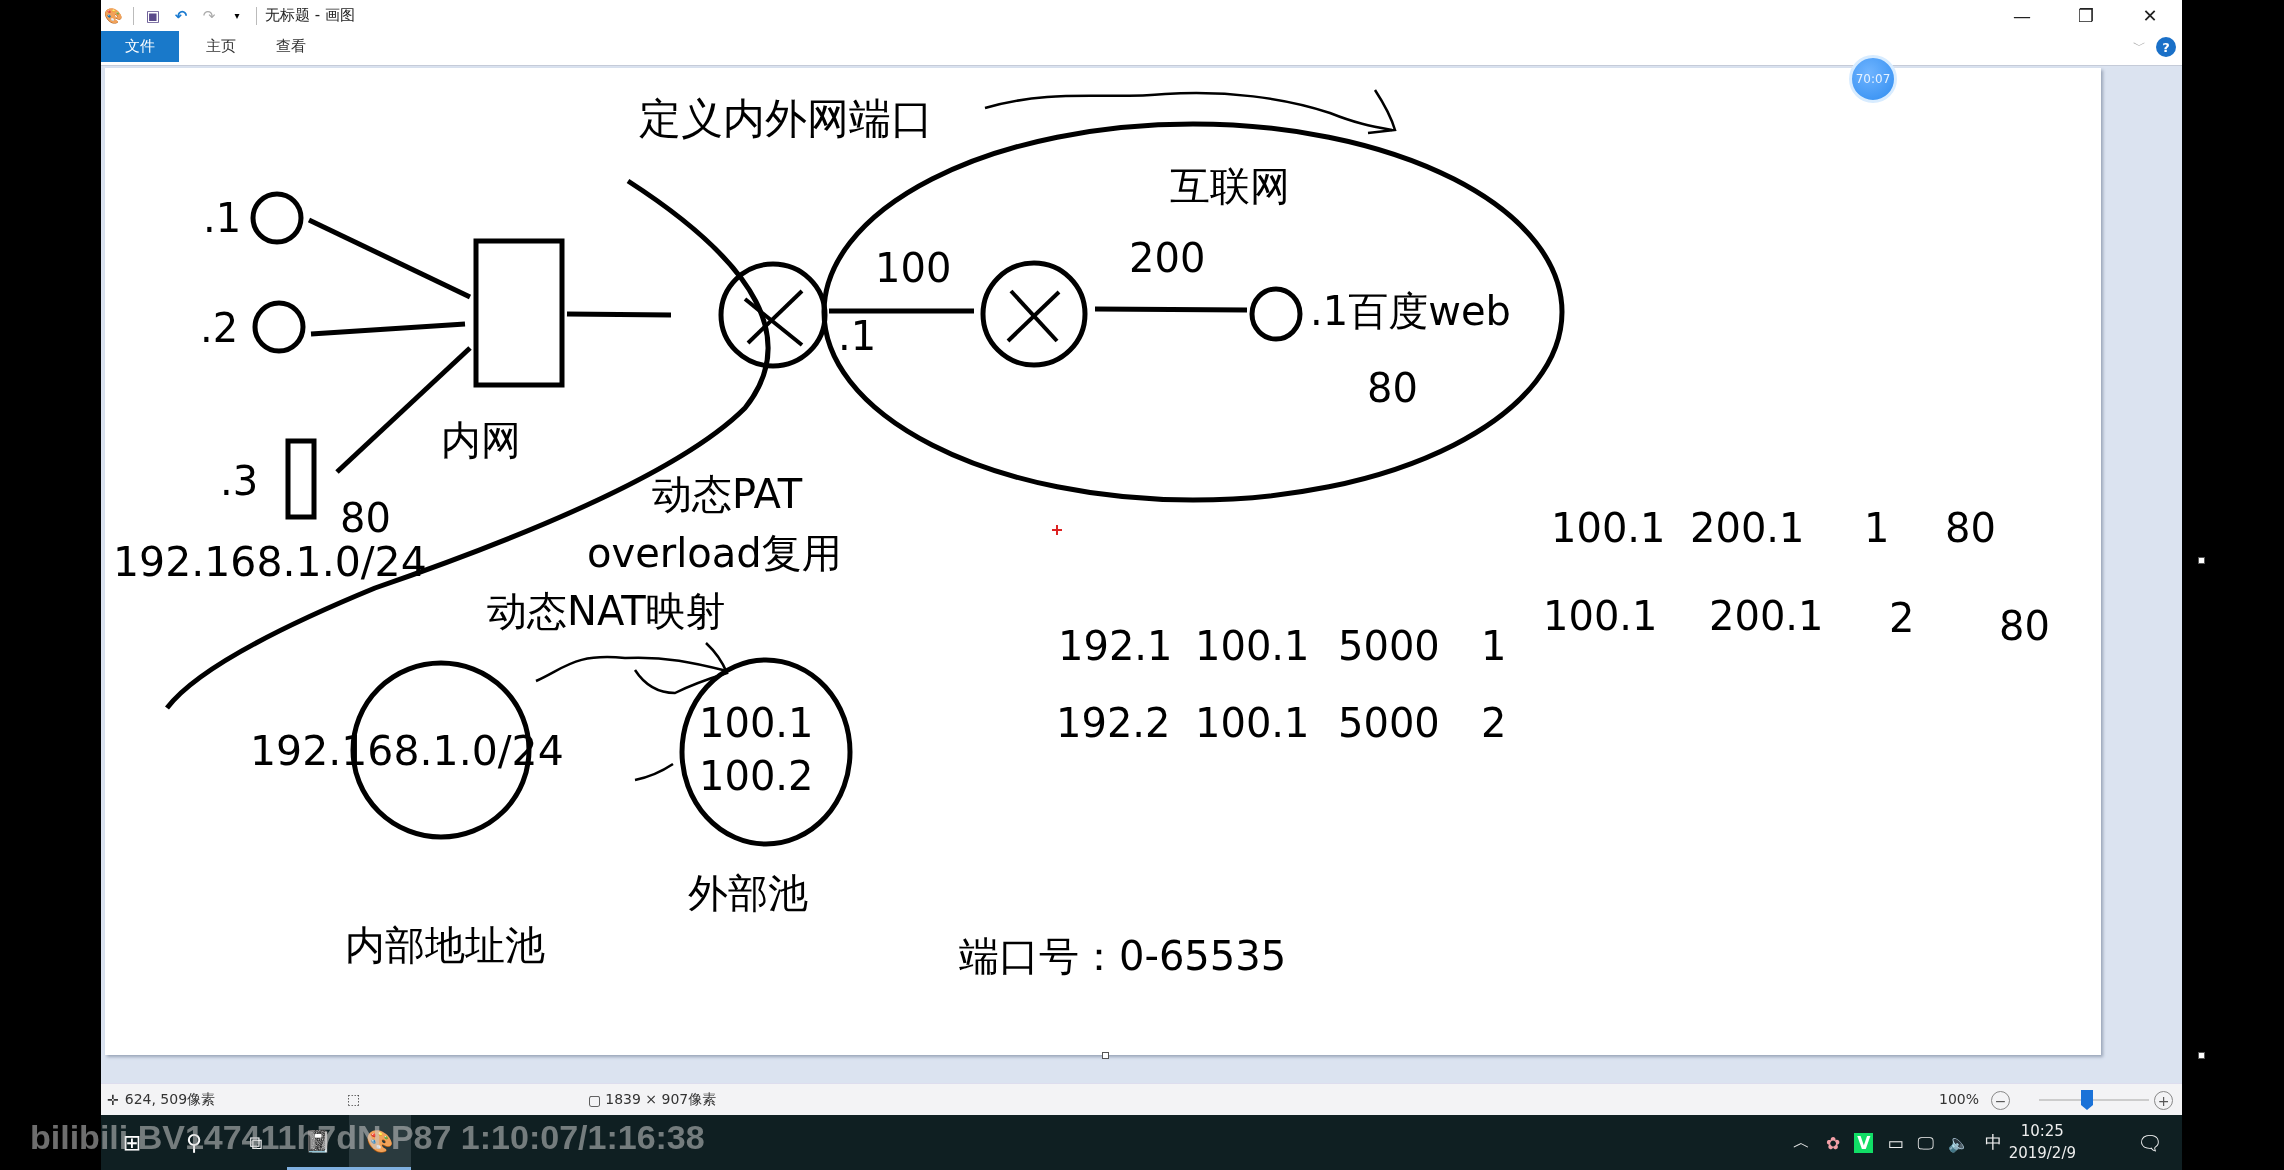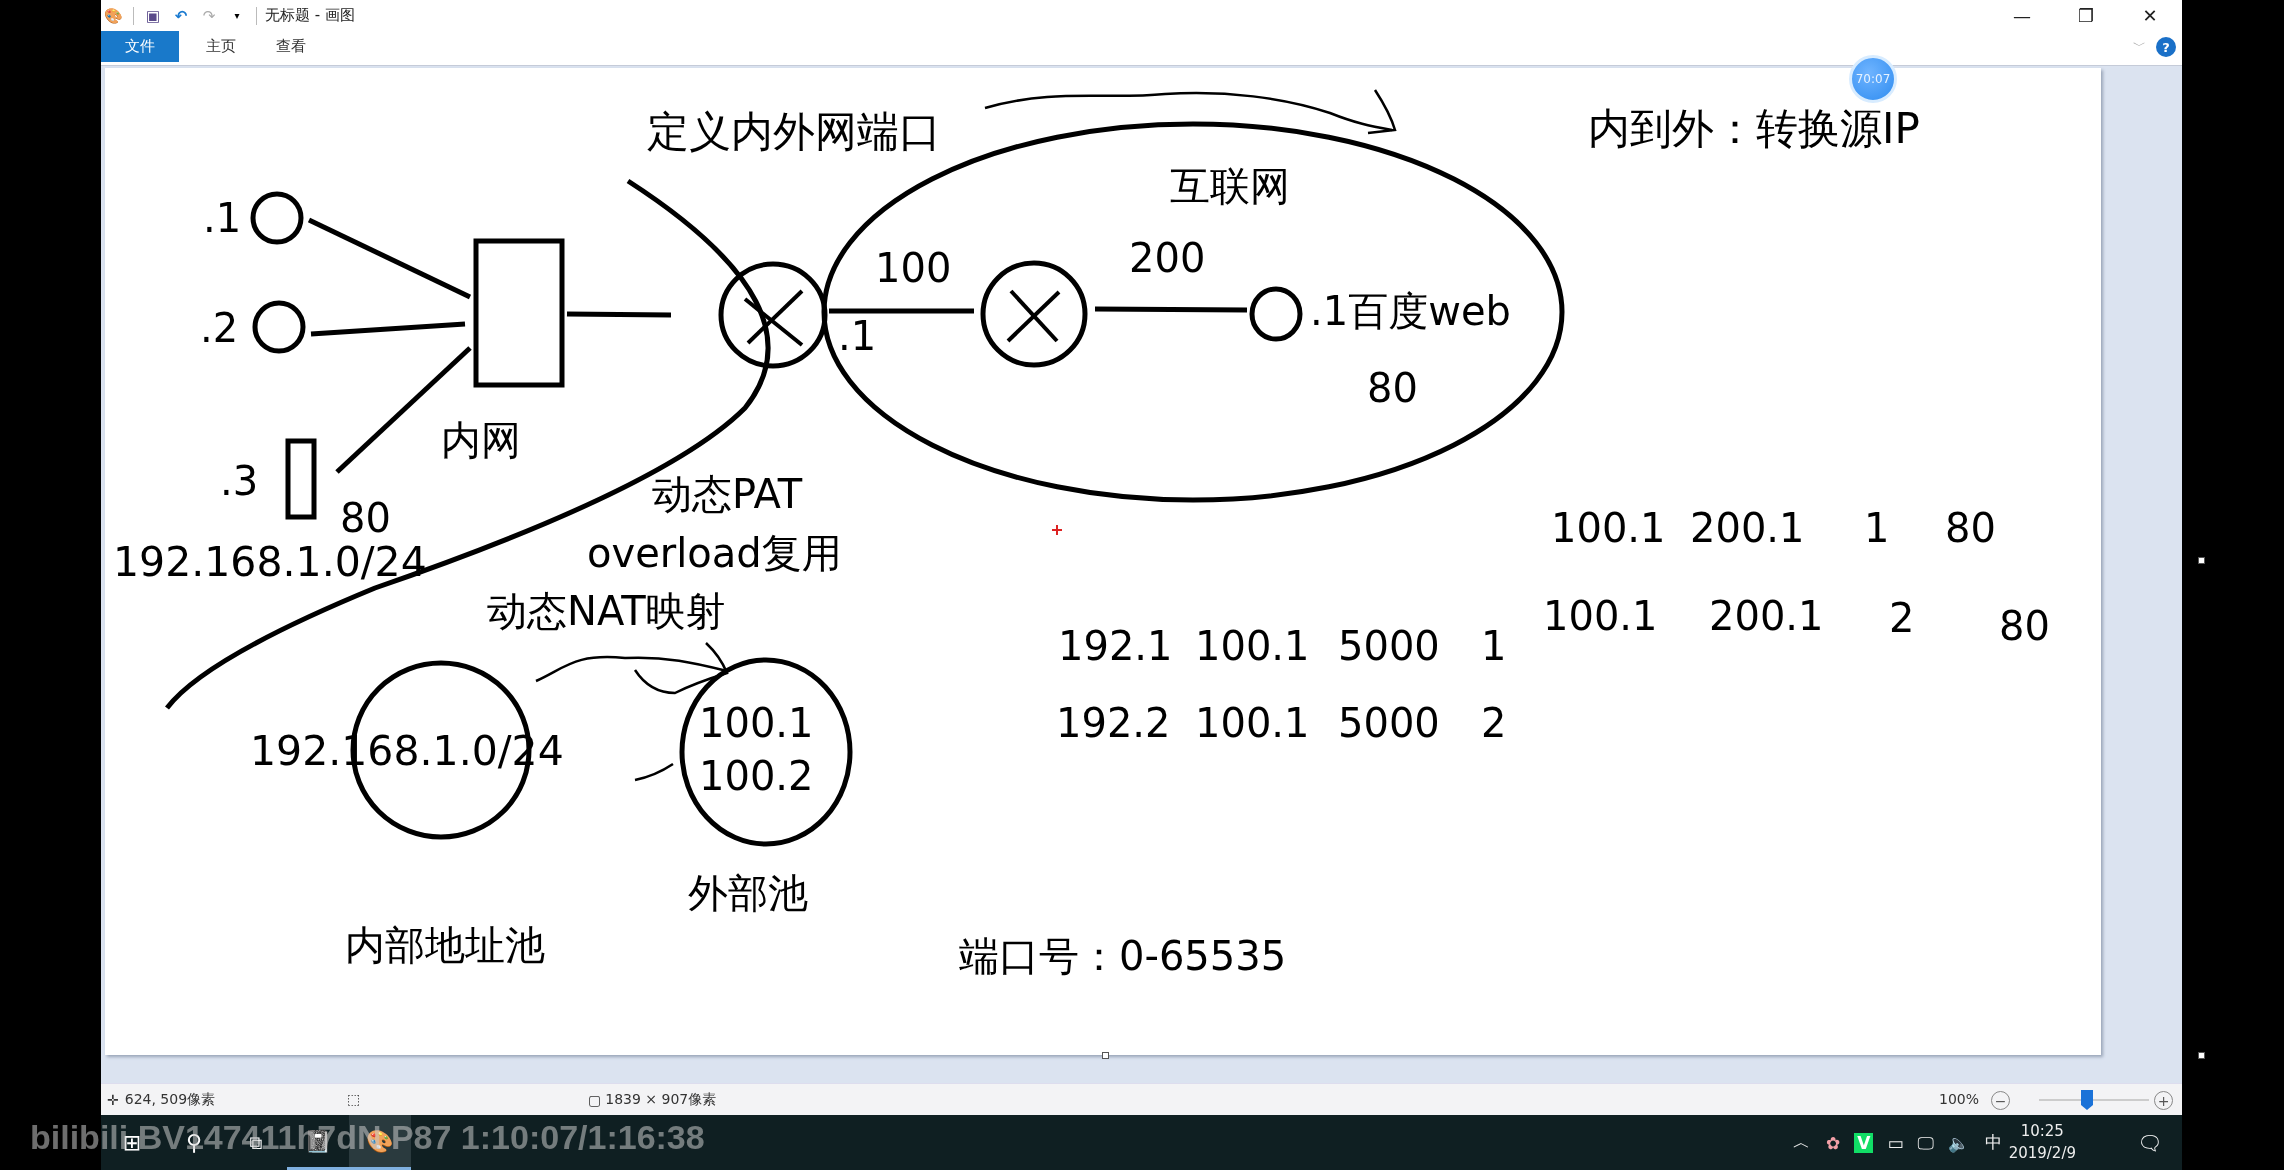--- a/index.html
+++ b/index.html
@@ -114,22 +114,21 @@
         <path d="M 601 575 Q 615 588 622 605 Q 590 615 570 625 Q 545 625 530 602"></path>
         <path d="M 530 712 Q 550 708 568 696"></path>
       </g>
 
       <g stroke="#d22" stroke-width="2">
         <line x1="947" y1="462" x2="957" y2="462"></line>
         <line x1="952" y1="457" x2="952" y2="467"></line>
       </g>
     </svg>
 
-    <div class="txt" style="left:534px;top:43px;font-size:42px;margin-left:8px;">定义内外网端口</div>
-    <div class="txt" style="left:1483px;top:40px;font-size:42px;">内到外：转换源IP</div>
+    <div class="txt" style="left:534px;top:30px;font-size:42px;">定义内外网端口</div>
     <div class="txt" style="left:1065px;top:98px;font-size:40px;">互联网</div>
 
     <div class="txt" style="left:98px;top:130px;font-size:40px;">.1</div>
     <div class="txt" style="left:95px;top:240px;font-size:40px;">.2</div>
     <div class="txt" style="left:115px;top:393px;font-size:40px;">.3</div>
     <div class="txt" style="left:235px;top:430px;font-size:40px;">80</div>
     <div class="txt" style="left:336px;top:352px;font-size:40px;">内网</div>
     <div class="txt" style="left:8px;top:474px;font-size:41px;">192.168.1.0/24</div>
 
     <div class="txt" style="left:770px;top:180px;font-size:40px;">100</div>

